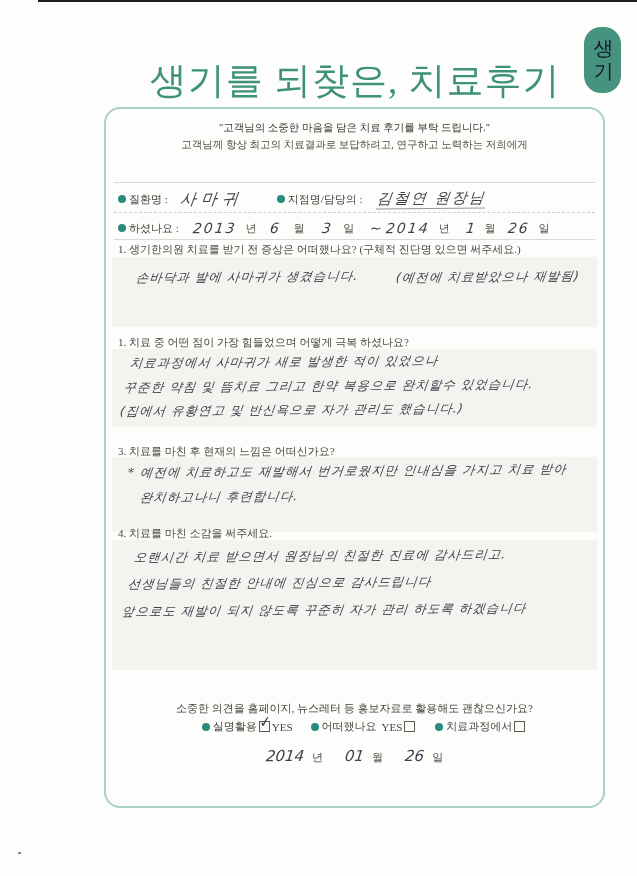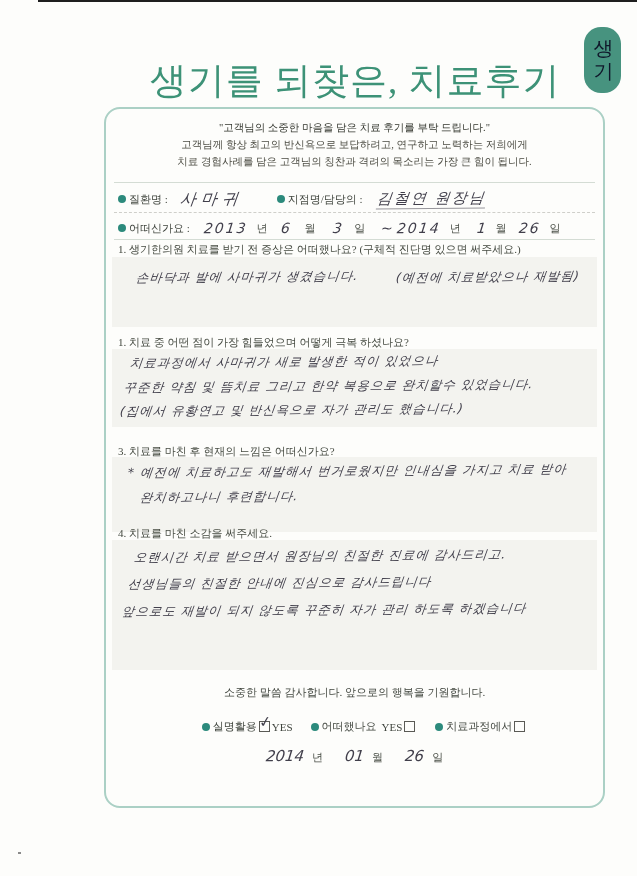--- a/index.html
+++ b/index.html
@@ -83,40 +83,39 @@
   <div class="title">생기를 되찾은, 치료후기</div>
 
   <div class="badge">
     <div class="badge-text">생기</div>
   </div>
 
   <div class="box">
 
     <div class="intro">
       <div class="q0">"고객님의 소중한 마음을 담은 치료 후기를 부탁 드립니다."</div>
-      <div>고객님께 항상 최고의 반신욕으로 보답하려고, 연구하고 노력하는 저희에게</div>
-      <div>치료 경험사례를 담은 고객님의 칭찬과 격려의 목소리는 가장 큰 힘이 됩니다.</div>
+      <div>고객님께 항상 최고의 치료결과로 보답하려고, 연구하고 노력하는 저희에게</div>
     </div>
 
     <div class="sep" style="top:73px"></div>
 
     <div class="row" style="top:78px;height:24px">
       <span class="bullet" style="margin-left:12px"></span>
       <span class="plabel">질환명 :</span>
       <span class="hand big" style="margin-left:12px">사마귀</span>
       <span class="bullet" style="margin-left:34px"></span>
       <span class="plabel">지점명/담당의 :</span>
       <span class="hand name" style="margin-left:14px">김철연 원장님</span>
     </div>
 
     <div class="sep dash" style="top:103px"></div>
 
     <div class="row" style="top:107px;height:24px">
       <span class="bullet" style="margin-left:12px"></span>
-      <span class="plabel">어떠신가요 :</span>
+      <span class="plabel">하셨나요 :</span>
       <span class="hand num" style="margin-left:14px">2013</span>
       <span class="punit" style="margin-left:9px">년</span>
       <span class="hand num" style="margin-left:14px">6</span>
       <span class="punit" style="margin-left:12px">월</span>
       <span class="hand num" style="margin-left:18px">3</span>
       <span class="punit" style="margin-left:10px">일</span>
       <span class="hand num" style="margin-left:16px">~</span>
       <span class="hand num" style="margin-left:2px">2014</span>
       <span class="punit" style="margin-left:9px">년</span>
       <span class="hand num" style="margin-left:16px">1</span>
@@ -154,21 +153,21 @@
 
     <div class="q" style="top:417px">
       <div class="q-label">4. 치료를 마친 소감을 써주세요.</div>
       <div class="answer" style="top:14px;height:130px">
         <div class="hand a-line" style="margin-left:22px;margin-top:10px">오랜시간 치료 받으면서 원장님의 친절한 진료에 감사드리고.</div>
         <div class="hand a-line" style="margin-left:16px;margin-top:13px">선생님들의 친절한 안내에 진심으로 감사드립니다</div>
         <div class="hand a-line" style="margin-left:10px;margin-top:13px">앞으로도 재발이 되지 않도록 꾸준히 자가 관리 하도록 하겠습니다</div>
       </div>
     </div>
 
-    <div class="center-line" style="top:576px">소중한 말씀 감사합니다. 앞으로의 행복을 기원합니다.</div>
+    <div class="center-line" style="top:592px">소중한 의견을 홈페이지, 뉴스레터 등 홍보자료로 활용해도 괜찮으신가요?</div>
 
     <div class="consent" style="top:610px">
       <span class="c-item">
         <span class="bullet"></span>
         <span>실명활용</span>
         <span class="cbox">
           <span class="cmark">✓</span>
         </span>
         <span>YES</span>
       </span>

